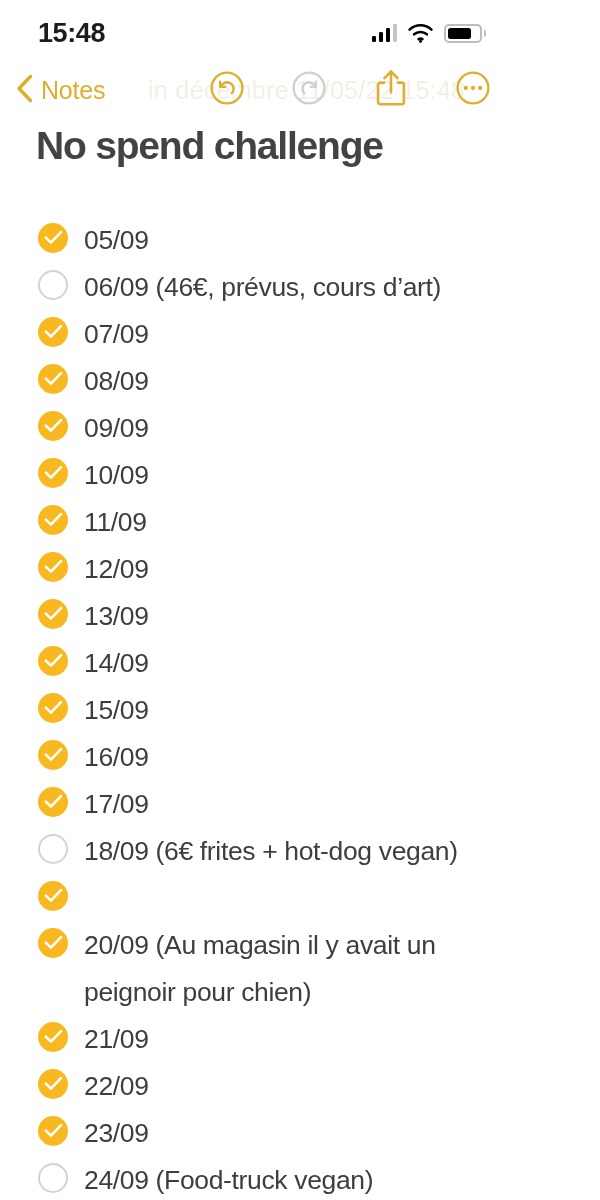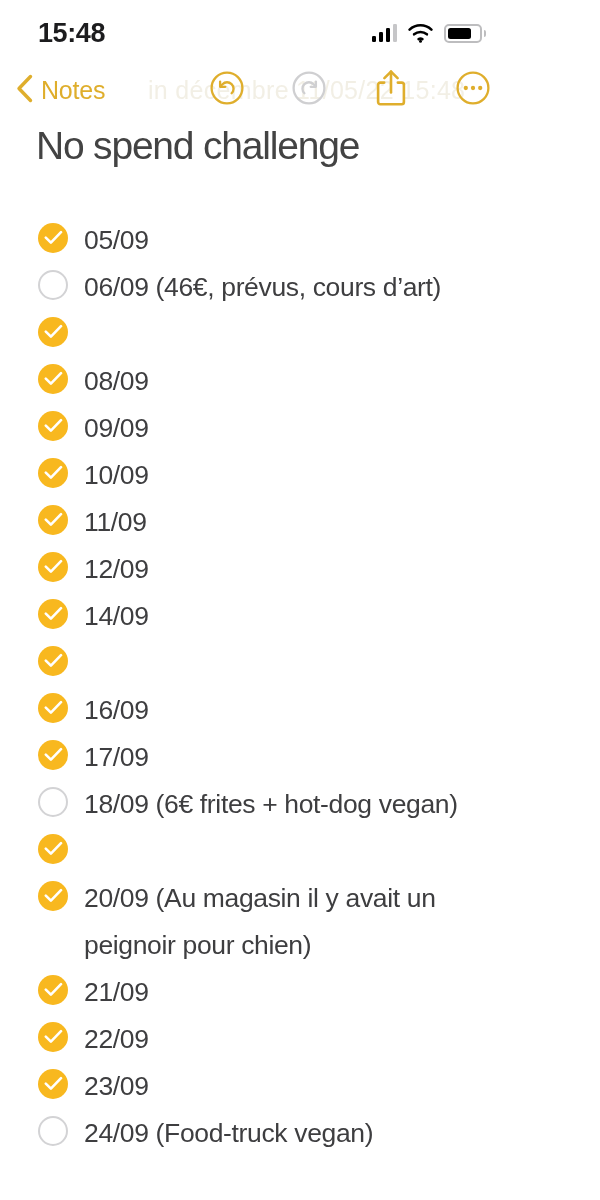--- a/index.html
+++ b/index.html
@@ -153,21 +153,21 @@
     letter-spacing: 0.3px;
     white-space: nowrap;
     pointer-events: none;
     z-index: 1;
     user-select: none;
   }
 
   
   .note-title {
     font-size: 39px;
-    font-weight: normal;
+    font-weight: bold;
     color: #434343;
     letter-spacing: -1.2px;
     padding: 6px 14px 0 36px;
     line-height: 1.15;
   }
 
   
   .checklist {
     padding: 48px 0 0 0;
     margin: 0;
@@ -335,20 +335,21 @@
       <li class="check-row">
         <span class="checkbox unchecked"></span>
         <span class="row-text"><span class="date-link">06/09</span><span class="note-extra"> (46€, prévus, cours d’art)</span></span>
       </li>
       <li class="check-row">
         <span class="checkbox checked">
           <svg class="tick" width="19" height="15" viewBox="0 0 19 15" fill="none">
             <path d="M1.8 7.6 L6.9 12.6 L17.0 2.2" stroke="#ffffff" stroke-width="2.6" stroke-linecap="round" stroke-linejoin="round"></path>
           </svg>
         </span>
+        <span class="row-text"><span class="date-link">07/09</span></span>
       </li>
       <li class="check-row">
         <span class="checkbox checked">
           <svg class="tick" width="19" height="15" viewBox="0 0 19 15" fill="none">
             <path d="M1.8 7.6 L6.9 12.6 L17.0 2.2" stroke="#ffffff" stroke-width="2.6" stroke-linecap="round" stroke-linejoin="round"></path>
           </svg>
         </span>
         <span class="row-text"><span class="date-link">08/09</span></span>
       </li>
       <li class="check-row">
@@ -382,28 +383,37 @@
           </svg>
         </span>
         <span class="row-text"><span class="date-link">12/09</span></span>
       </li>
       <li class="check-row">
         <span class="checkbox checked">
           <svg class="tick" width="19" height="15" viewBox="0 0 19 15" fill="none">
             <path d="M1.8 7.6 L6.9 12.6 L17.0 2.2" stroke="#ffffff" stroke-width="2.6" stroke-linecap="round" stroke-linejoin="round"></path>
           </svg>
         </span>
+        <span class="row-text"><span class="date-link">13/09</span></span>
+      </li>
+      <li class="check-row">
+        <span class="checkbox checked">
+          <svg class="tick" width="19" height="15" viewBox="0 0 19 15" fill="none">
+            <path d="M1.8 7.6 L6.9 12.6 L17.0 2.2" stroke="#ffffff" stroke-width="2.6" stroke-linecap="round" stroke-linejoin="round"></path>
+          </svg>
+        </span>
         <span class="row-text"><span class="date-link">14/09</span></span>
       </li>
       <li class="check-row">
         <span class="checkbox checked">
           <svg class="tick" width="19" height="15" viewBox="0 0 19 15" fill="none">
             <path d="M1.8 7.6 L6.9 12.6 L17.0 2.2" stroke="#ffffff" stroke-width="2.6" stroke-linecap="round" stroke-linejoin="round"></path>
           </svg>
         </span>
+        <span class="row-text"><span class="date-link">15/09</span></span>
       </li>
       <li class="check-row">
         <span class="checkbox checked">
           <svg class="tick" width="19" height="15" viewBox="0 0 19 15" fill="none">
             <path d="M1.8 7.6 L6.9 12.6 L17.0 2.2" stroke="#ffffff" stroke-width="2.6" stroke-linecap="round" stroke-linejoin="round"></path>
           </svg>
         </span>
         <span class="row-text"><span class="date-link">16/09</span></span>
       </li>
       <li class="check-row">

